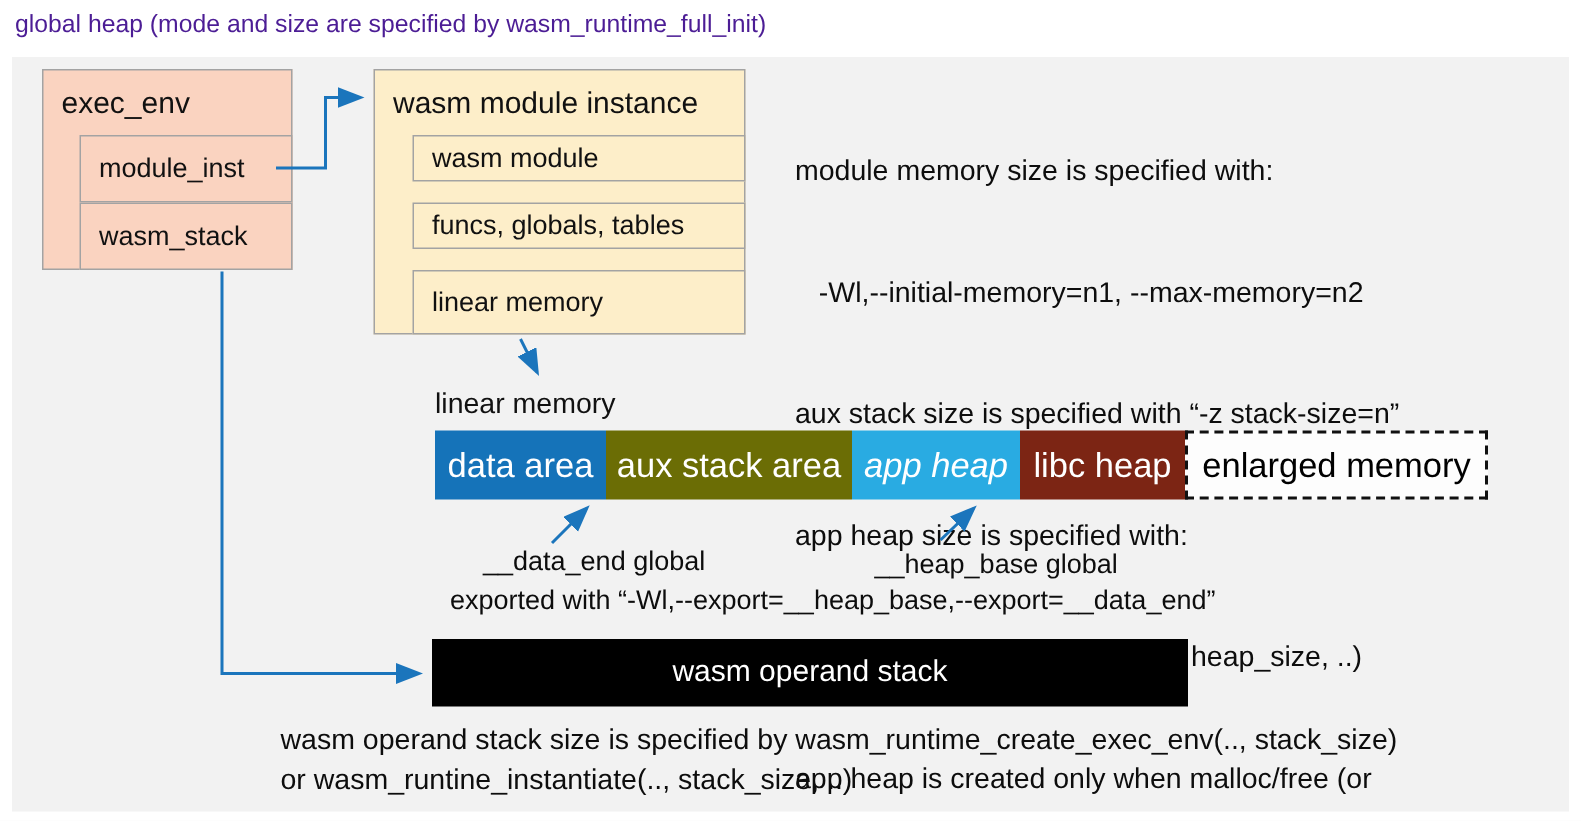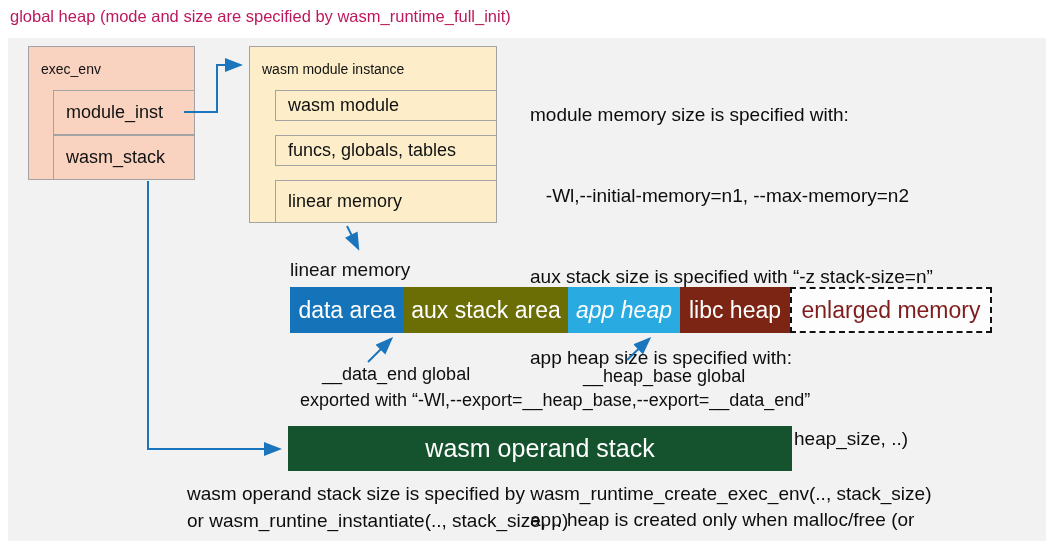--- a/index.html
+++ b/index.html
@@ -1,28 +1,28 @@
 <!DOCTYPE html>
 <html><head>
 <meta charset="utf-8">
 <style>
   * { margin: 0; padding: 0; box-sizing: border-box; }
   html, body { background: #ffffff; }
   body { font-family: "Liberation Sans", "DejaVu Sans", sans-serif; color: #111; }
   .stage { position: relative; width: 1054px; height: 547px; background: #fff; overflow: hidden; }
 
-  .title { position: absolute; left: 10px; top: 7px; font-size: 16.5px; color: #be185d; white-space: nowrap; }
+  .title { position: absolute; left: 10px; top: 7px; font-size: 16.5px; color: #4c1d95; white-space: nowrap; }
 
   .panel { position: absolute; left: 8px; top: 38px; width: 1038px; height: 503px; background: #f2f2f2; }
 
   svg.arrows { position: absolute; left: 0; top: 0; width: 1054px; height: 547px; pointer-events: none; }
 
   
   .struct { position: absolute; border: 1px solid #a3a3a3; }
-  .struct .hdr { height: 44px; display: flex; align-items: center; padding-left: 12px; font-size: 14px; }
+  .struct .hdr { height: 44px; display: flex; align-items: center; padding-left: 12px; font-size: 20px; }
   .struct .row { position: absolute; border: 1px solid #a3a3a3; display: flex; align-items: center; padding-left: 12px; font-size: 18px; }
   .peach, .peach .row { background: #fad3c0; }
   .yellow, .yellow .row { background: #fdeec9; }
 
   .exec-env { left: 28px; top: 46px; width: 167px; height: 134px; }
   .exec-env .row { left: 24px; width: 142px; height: 45px; }
   .exec-env .row.r0 { top: 43px; }
   .exec-env .row.r1 { top: 88px; }
 
   .mod-inst { left: 249px; top: 46px; width: 248px; height: 177px; }
@@ -33,28 +33,28 @@
 
   .notes { position: absolute; left: 530px; top: 47px; font-size: 19px; line-height: 27px; white-space: pre; color: #0d0d0d; }
 
   .lm-label { position: absolute; left: 290px; top: 259px; font-size: 19px; }
 
   .membar-seg { position: absolute; top: 287px; height: 46px; display: flex; align-items: center; justify-content: center; color: #fff; font-size: 23px; white-space: nowrap; }
   .seg-data  { left: 290px; width: 114px; background: #1573b9; }
   .seg-aux   { left: 404px; width: 164px; background: #6b6d05; }
   .seg-app   { left: 568px; width: 112px; background: #29abe2; font-style: italic; }
   .seg-libc  { left: 680px; width: 110px; background: #7c2514; }
-  .seg-enl   { left: 790px; width: 202px; background: #fdfdfd; border: 2.5px dashed #111; color: #7f1d1d; }
+  .seg-enl   { left: 790px; width: 202px; background: #fdfdfd; border: 2.5px dashed #111; color: #000000; }
 
   .ann { position: absolute; font-size: 18px; white-space: nowrap; color: #0d0d0d; }
   .ann-dataend  { left: 322px; top: 364px; }
   .ann-heapbase { left: 583px; top: 366px; }
   .ann-exported { left: 300px; top: 390px; }
 
-  .opstack { position: absolute; left: 288px; top: 426px; width: 504px; height: 45px; background: #14532d; color: #fff; display: flex; align-items: center; justify-content: center; font-size: 25px; }
+  .opstack { position: absolute; left: 288px; top: 426px; width: 504px; height: 45px; background: #000000; color: #fff; display: flex; align-items: center; justify-content: center; font-size: 20px; }
 
   .bottom-note { position: absolute; left: 187px; font-size: 19px; white-space: nowrap; color: #0d0d0d; }
   .bn0 { top: 483px; }
   .bn1 { top: 510px; }
 </style>
 </head>
 <body>
 
 <div class="stage">
 

